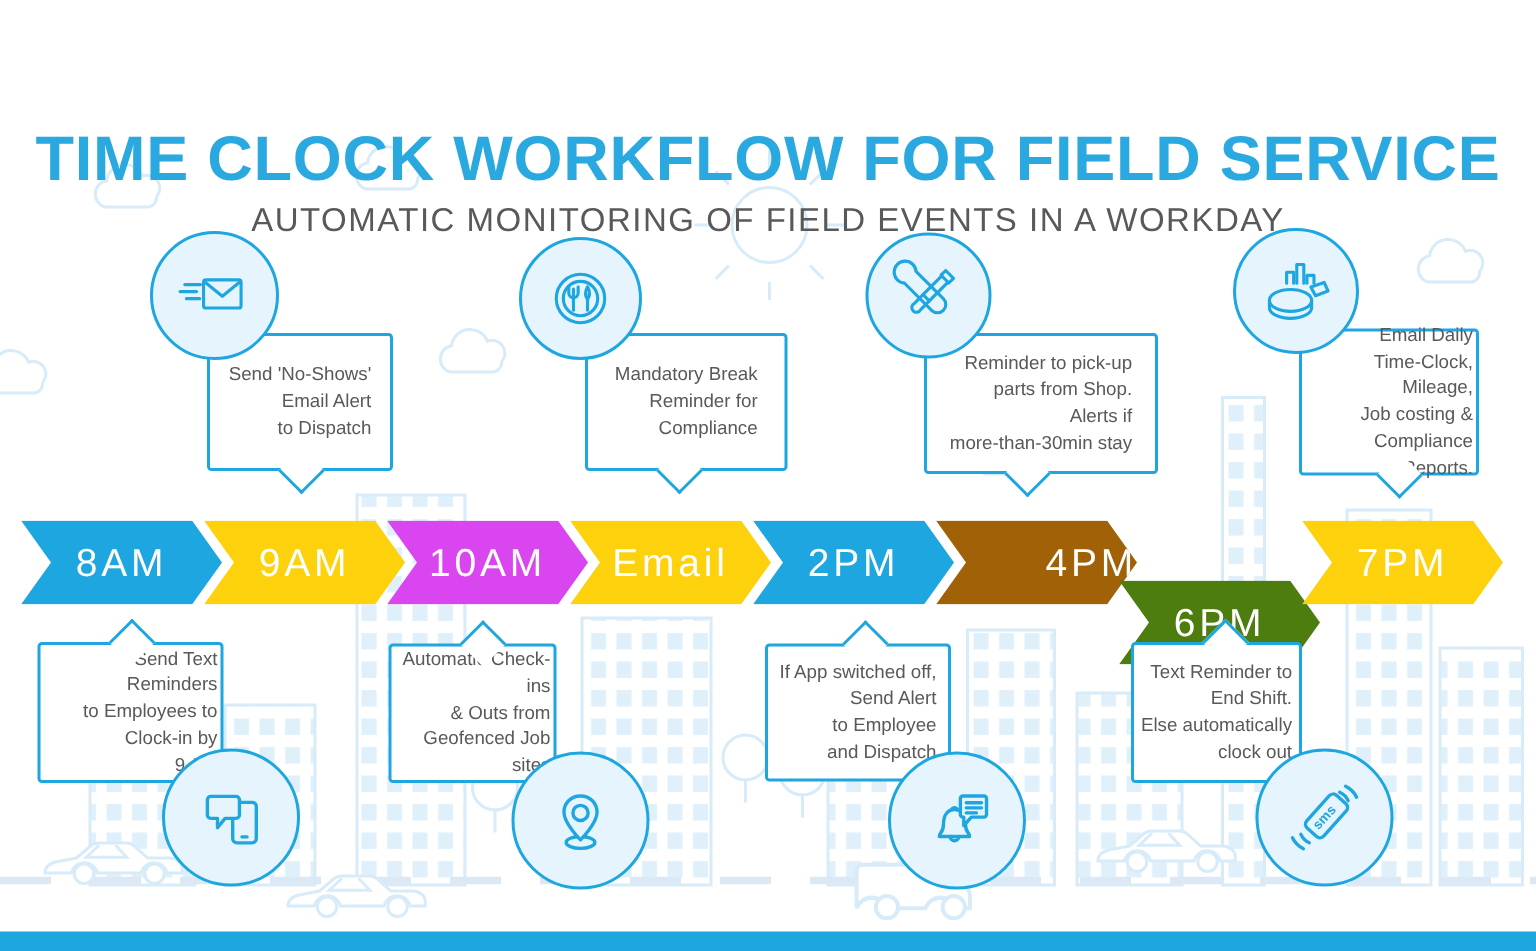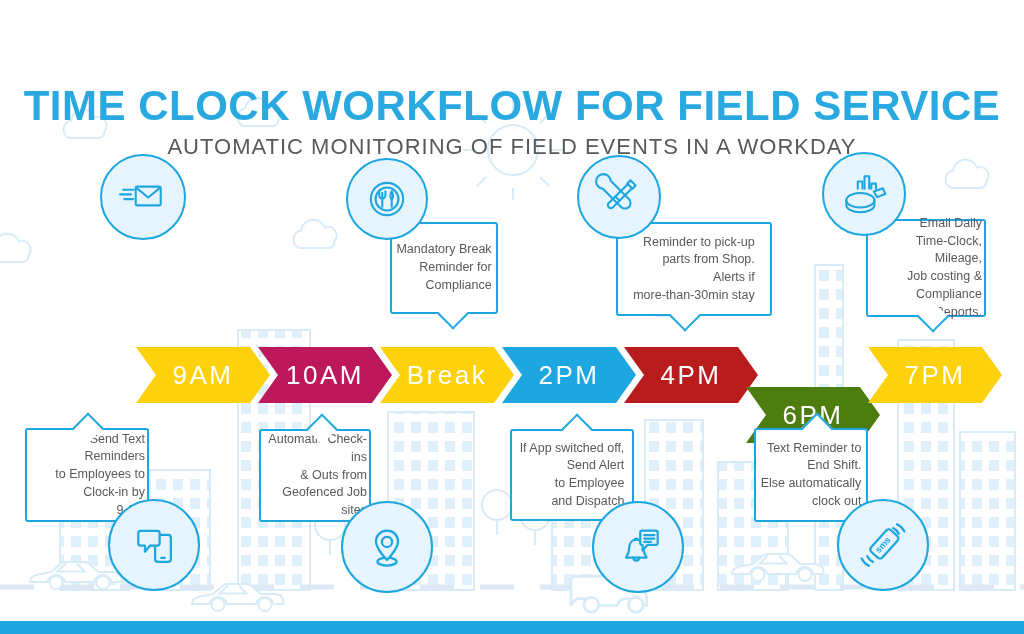--- a/index.html
+++ b/index.html
@@ -125,53 +125,64 @@
         <use href="#car" x="730" y="548"></use>
       </g>
     </g>
   </svg>
 
   <div class="header">
     <h1 class="title">TIME CLOCK WORKFLOW FOR FIELD SERVICE</h1>
     <div class="subtitle">AUTOMATIC MONITORING OF FIELD EVENTS IN A WORKDAY</div>
   </div>
 
+  <div class="chevron" style="left: 14px; background: rgb(29, 166, 223);">
+    <span class="chev-label">8AM</span>
+    </div>
   <div class="chevron" style="left: 136px; background: rgb(253, 209, 11);">
     <span class="chev-label">9AM</span>
     </div>
-  <div class="chevron" style="left: 258px; background: #be185d; text-align: center;">
+  <div class="chevron" style="left: 258px; background: #d946ef; text-align: center;">
     <span class="chev-label">10AM</span>
     </div>
   <div class="chevron" style="left: 380px; background: rgb(253, 209, 11);">
-    <span class="chev-label">Break</span>
+    <span class="chev-label">Email</span>
     </div>
   <div class="chevron" style="left: 502px; background: rgb(29, 166, 223);">
     <span class="chev-label">2PM</span>
     </div>
-  <div class="chevron" style="left: 624px; background: #b91c1c;">
+  <div class="chevron" style="left: 624px; background: #a16207; justify-content: flex-end;">
     <span class="chev-label">4PM</span>
     </div>
   <div class="chevron" style="left: 746px; background: #4d7c0f; margin-top: 40px;">
     <span class="chev-label">6PM</span>
     </div>
   <div class="chevron" style="left: 868px; background: rgb(253, 209, 11);">
     <span class="chev-label">7PM</span>
     </div>
 
+  <div class="callout" style="left:138px;top:222px;width:124px;height:92px">
+    <div class="bubble">
+      <span class="bubble-text">Send 'No-Shows'
+Email Alert
+to Dispatch</span>
+    </div>
+    <div class="pointer down" style="left:52px"></div>
+  </div>
   <div class="icon-circle" style="left:100px;top:154px;width:86px;height:86px">
     <svg width="50" height="50" viewBox="0 0 48 48">
       <line x1="5" y1="17" x2="15" y2="17"></line>
       <line x1="2" y1="21.5" x2="12.5" y2="21.5"></line>
       <line x1="6" y1="26" x2="14.5" y2="26"></line>
       <rect x="17" y="14" width="24" height="18" rx="1.5"></rect>
       <polyline points="18,15.5 29,24.5 40,15.5"></polyline>
     </svg>
   </div>
 
-  <div class="callout" style="left:390px;top:222px;width:108px;height:92px">
+  <div class="callout" style="left:390px;top:222px;width:135px;height:92px">
     <div class="bubble">
       <span class="bubble-text">Mandatory Break
 Reminder for
 Compliance</span>
     </div>
     <div class="pointer down" style="left:52px"></div>
   </div>
   <div class="icon-circle" style="left:346px;top:158px;width:82px;height:82px">
     <svg width="50" height="50" viewBox="0 0 48 48">
       <circle cx="24" cy="24" r="15.5"></circle>

